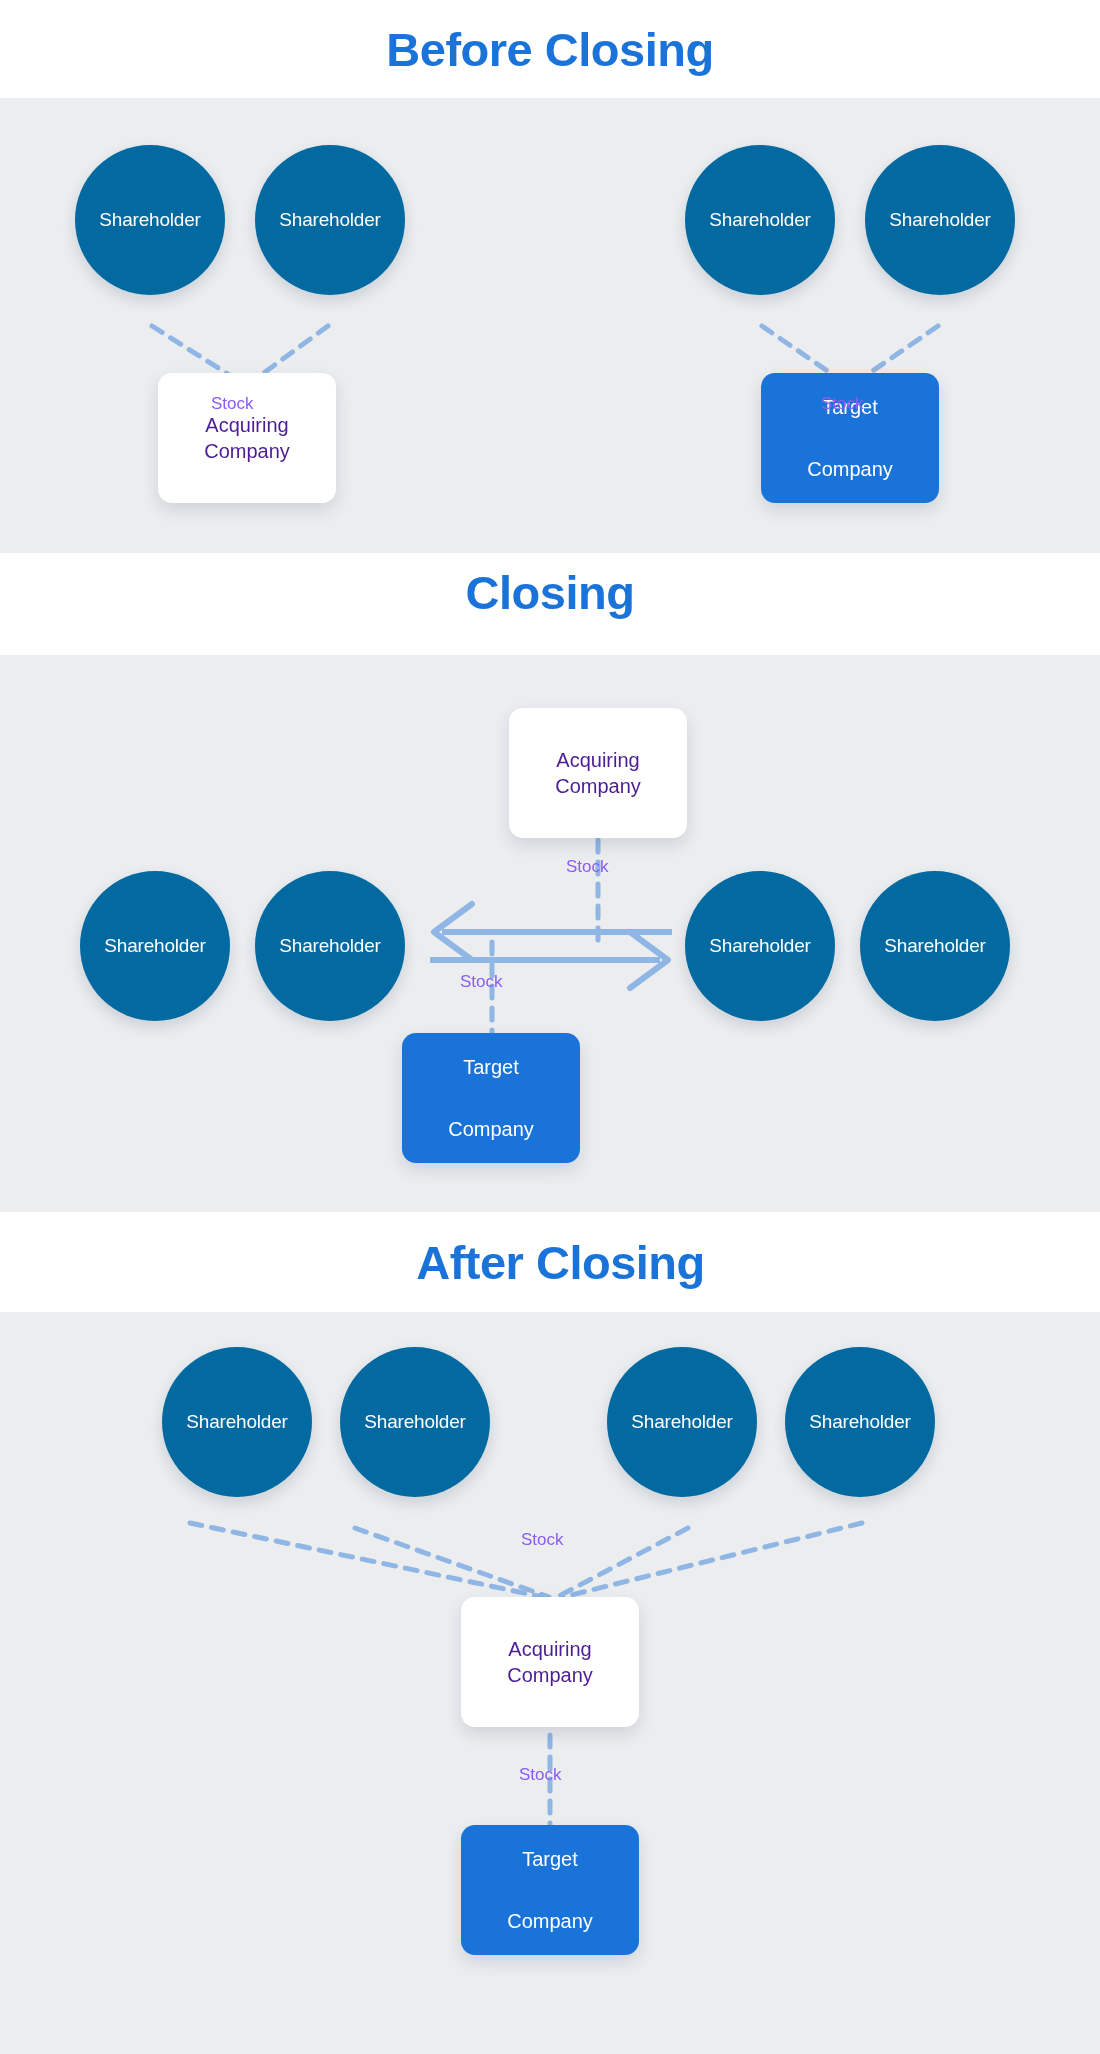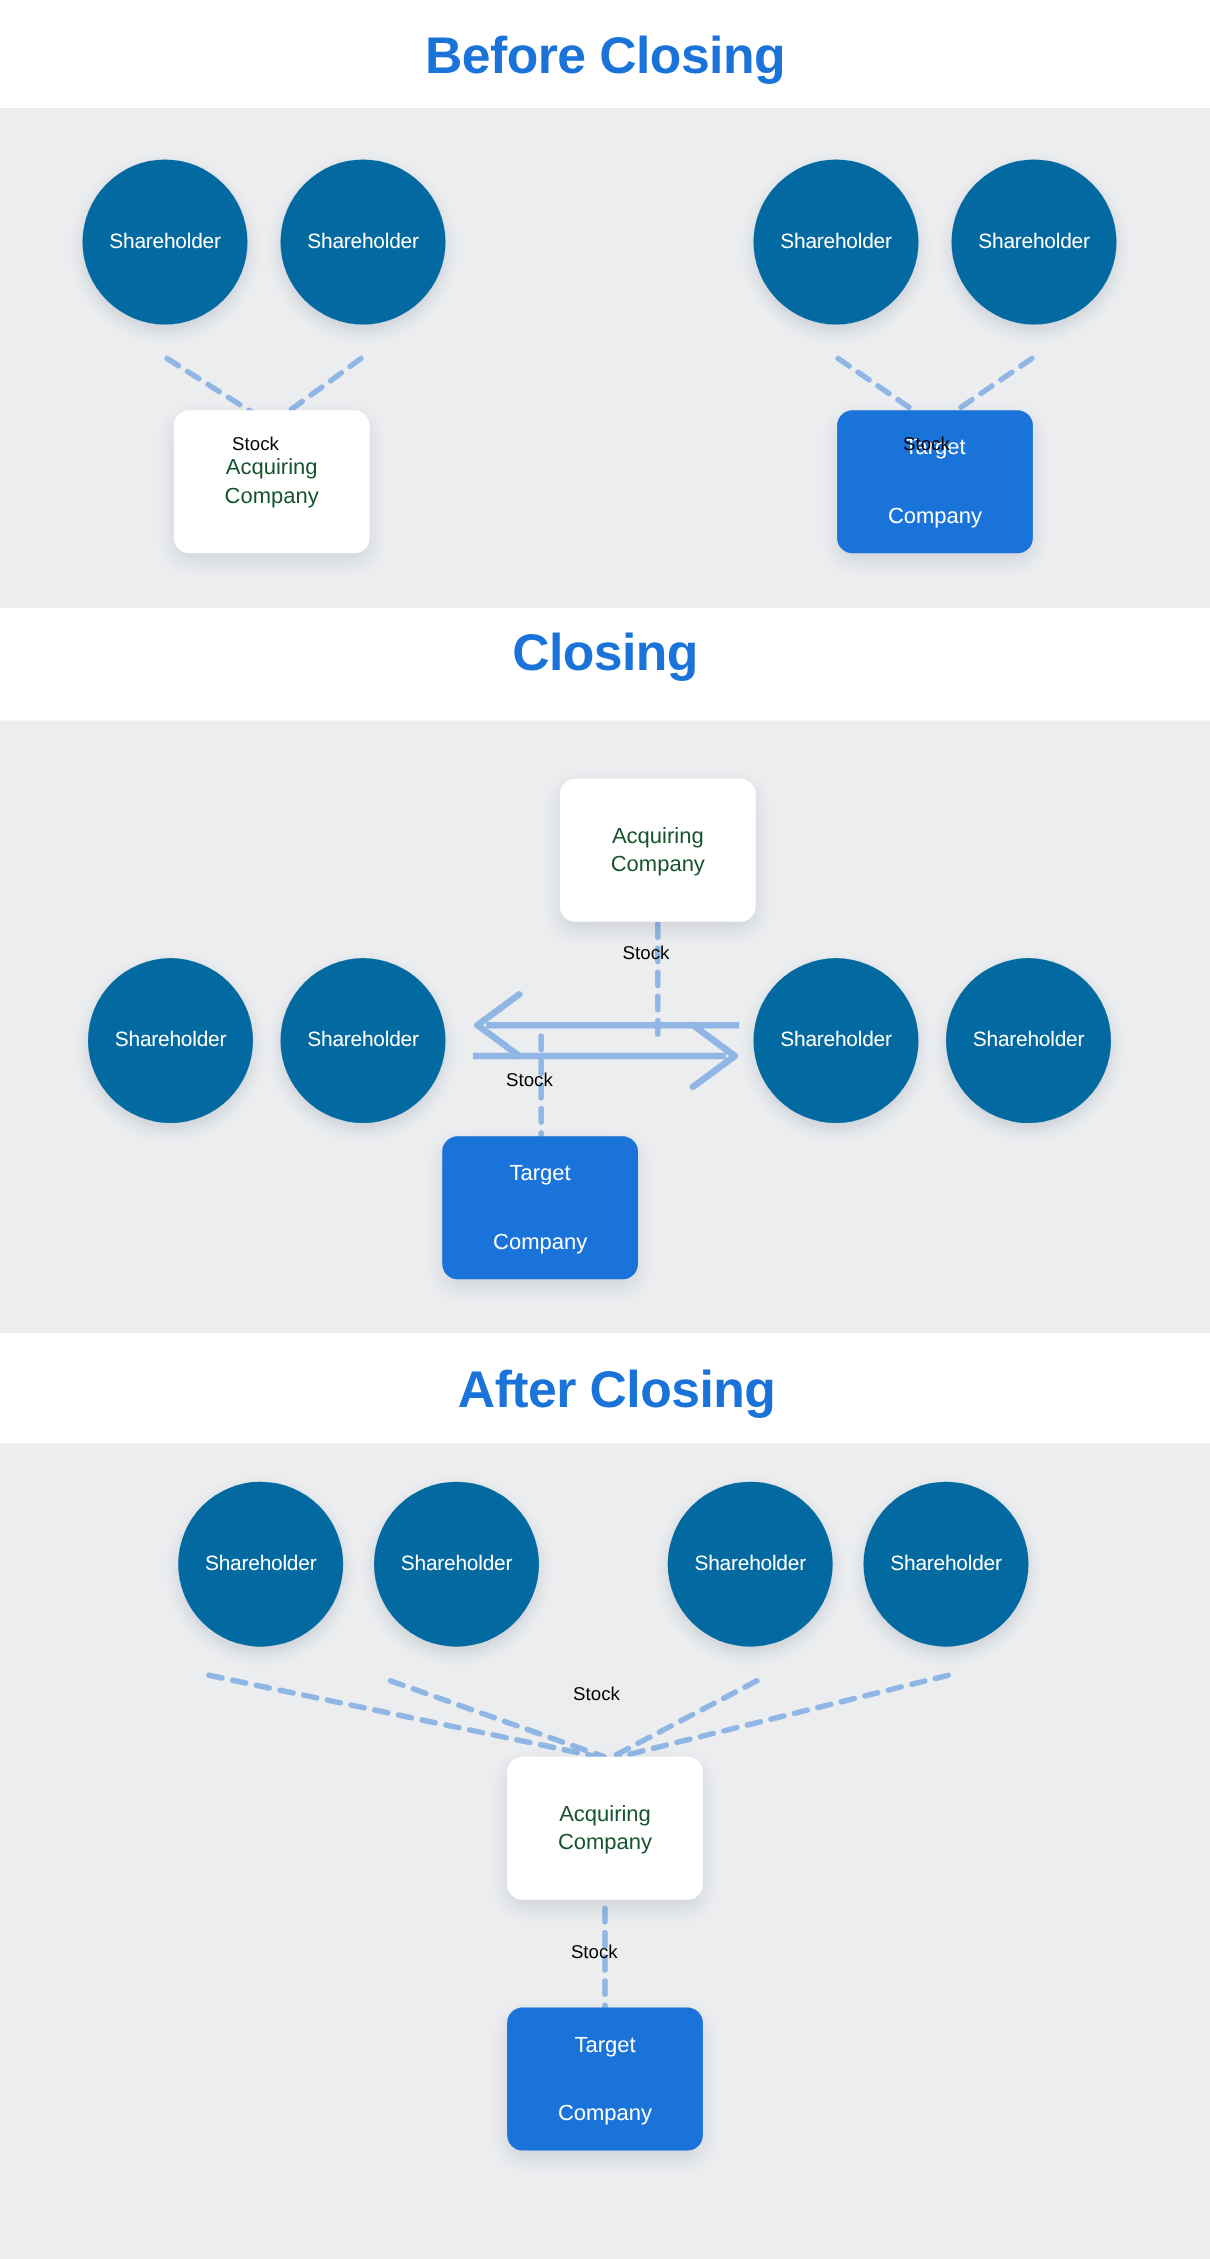--- a/index.html
+++ b/index.html
@@ -87,32 +87,32 @@
 
   .box-node {
     border-radius: 14px;
     font-size: 20px;
     line-height: 1.32;
     font-weight: 400;
     box-shadow: 0 7px 16px rgba(40,60,90,0.14);
   }
   .box-acquiring {
     background: #ffffff;
-    color: #14532d;
+    color: #4c1d95;
   }
   .box-target {
     background: #1a73d8;
     color: #ffffff;
     gap: 36px;
   }
 
   
   .edge-label {
     position: absolute;
-    color: #000000;
+    color: #8b5cf6;
     font-size: 17px;
     z-index: 4;
     white-space: nowrap;
     background: transparent;
   }
 </style>
 </head>
 <body>
 
 <div class="page">

